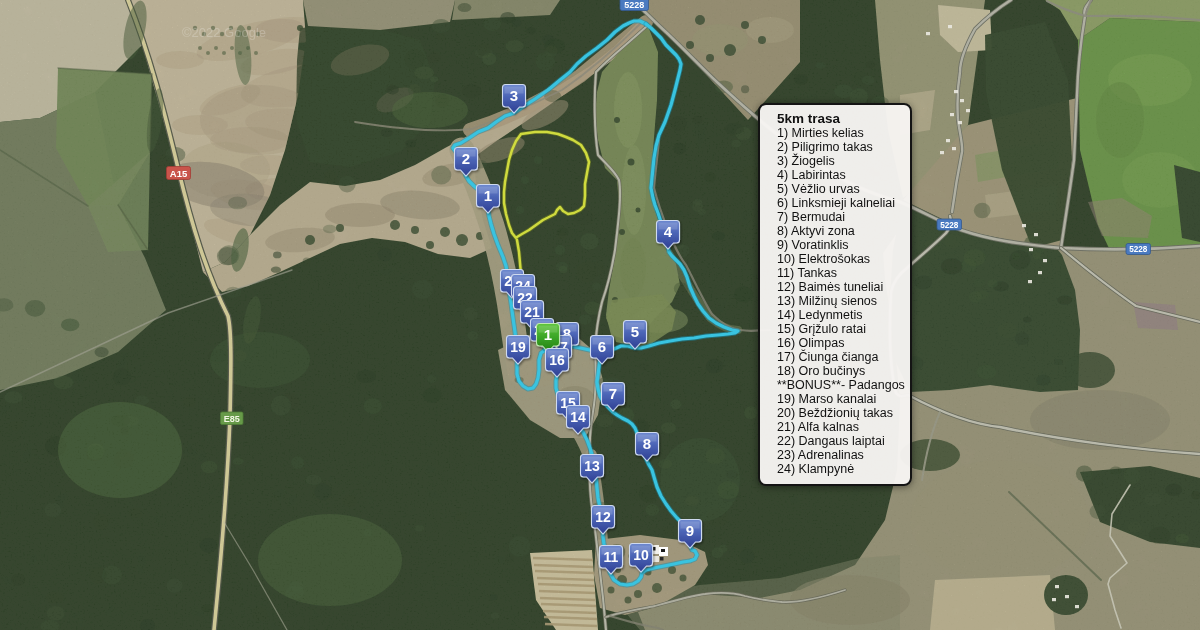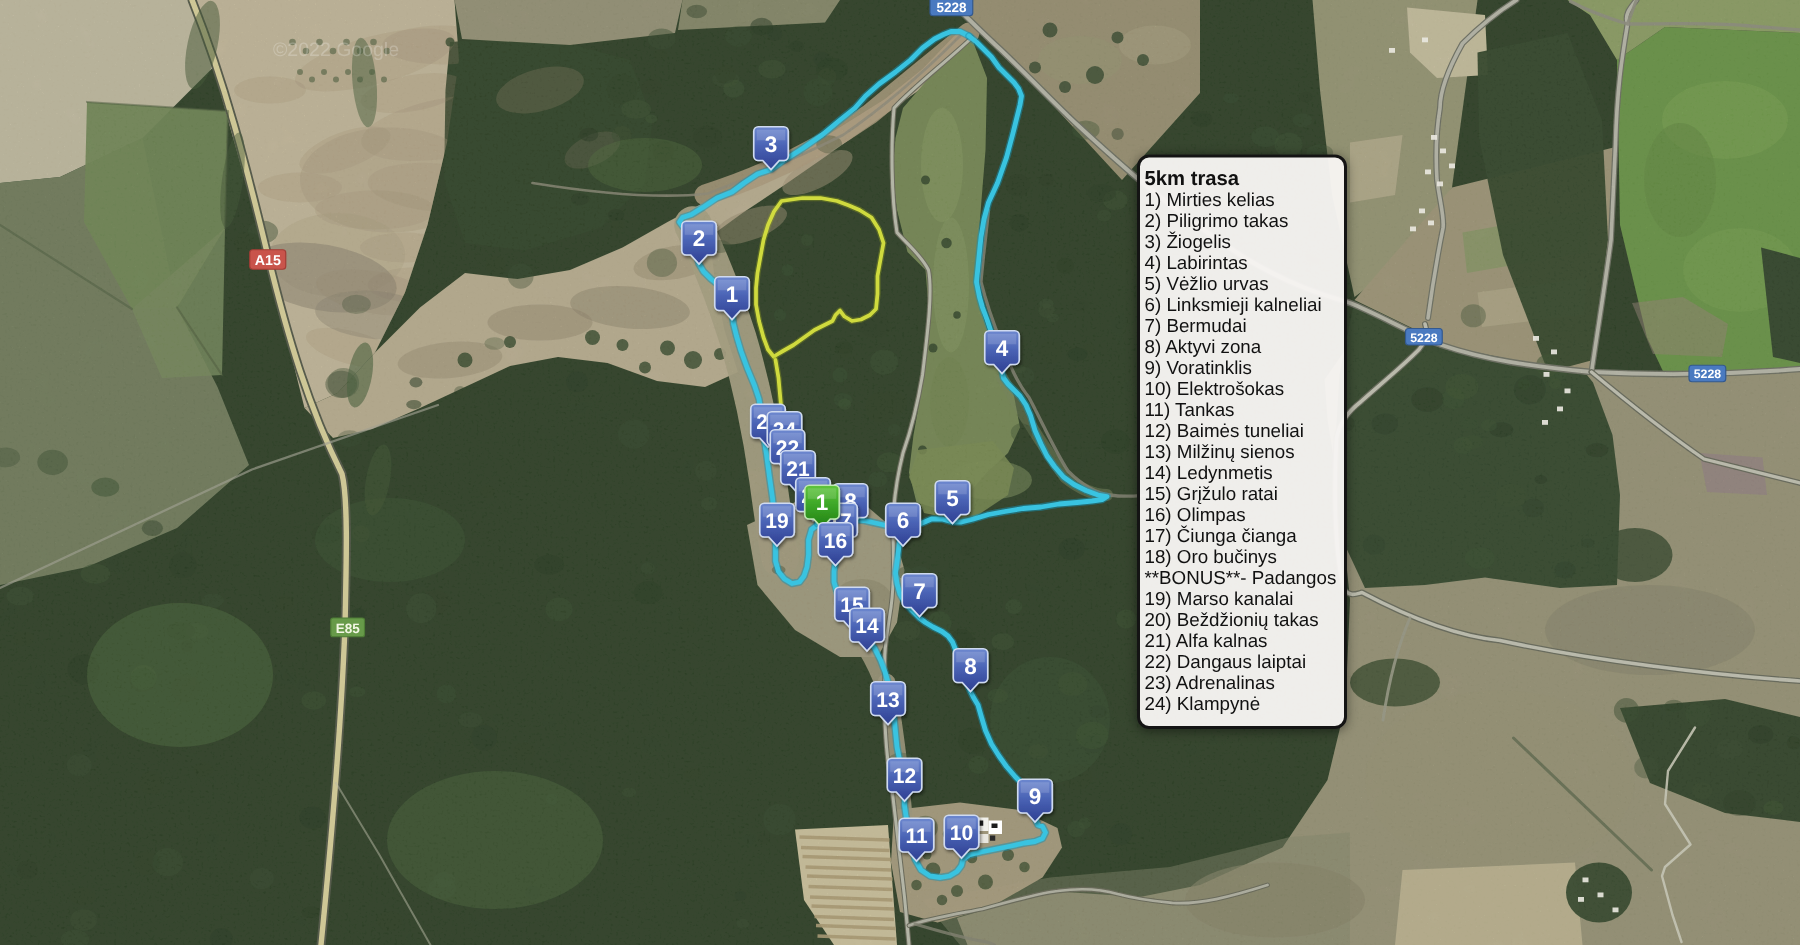--- a/index.html
+++ b/index.html
@@ -1,15 +1,15 @@
 <!DOCTYPE html>
 <html><head><meta charset="utf-8"><style>
 html,body{margin:0;padding:0;background:#2f4429;}
 #map{position:relative;width:1200px;height:630px;overflow:hidden;font-family:"Liberation Sans",sans-serif;}
-#panel{position:absolute;left:758px;top:103px;width:133px;background:rgba(247,245,242,0.96);border:2px solid #141414;border-radius:8px;padding:6px 0 8px 3px;color:#111;font-family:"Liberation Sans",sans-serif;font-size:12.5px;line-height:14px;box-shadow:0 1px 7px rgba(0,0,0,0.45);}
+#panel{position:absolute;left:758px;top:103px;width:133px;background:rgba(247,245,242,0.96);border:2px solid #141414;border-radius:8px;padding:6px 0 8px 17px;color:#111;font-family:"Liberation Sans",sans-serif;font-size:12.5px;line-height:14px;box-shadow:0 1px 7px rgba(0,0,0,0.45);}
 #panel .t{font-size:13.5px;font-weight:bold;line-height:15px;}
 </style></head><body>
 <div id="map">
 <svg width="1200" height="630" viewBox="0 0 1200 630">
 <defs>
 <linearGradient id="pg" x1="0" y1="0" x2="0" y2="1">
 <stop offset="0" stop-color="#6d88cf"></stop>
           <stop offset="0.45" stop-color="#4a63b5"></stop>
           <stop offset="1" stop-color="#2e3f92"></stop>
 </linearGradient>

